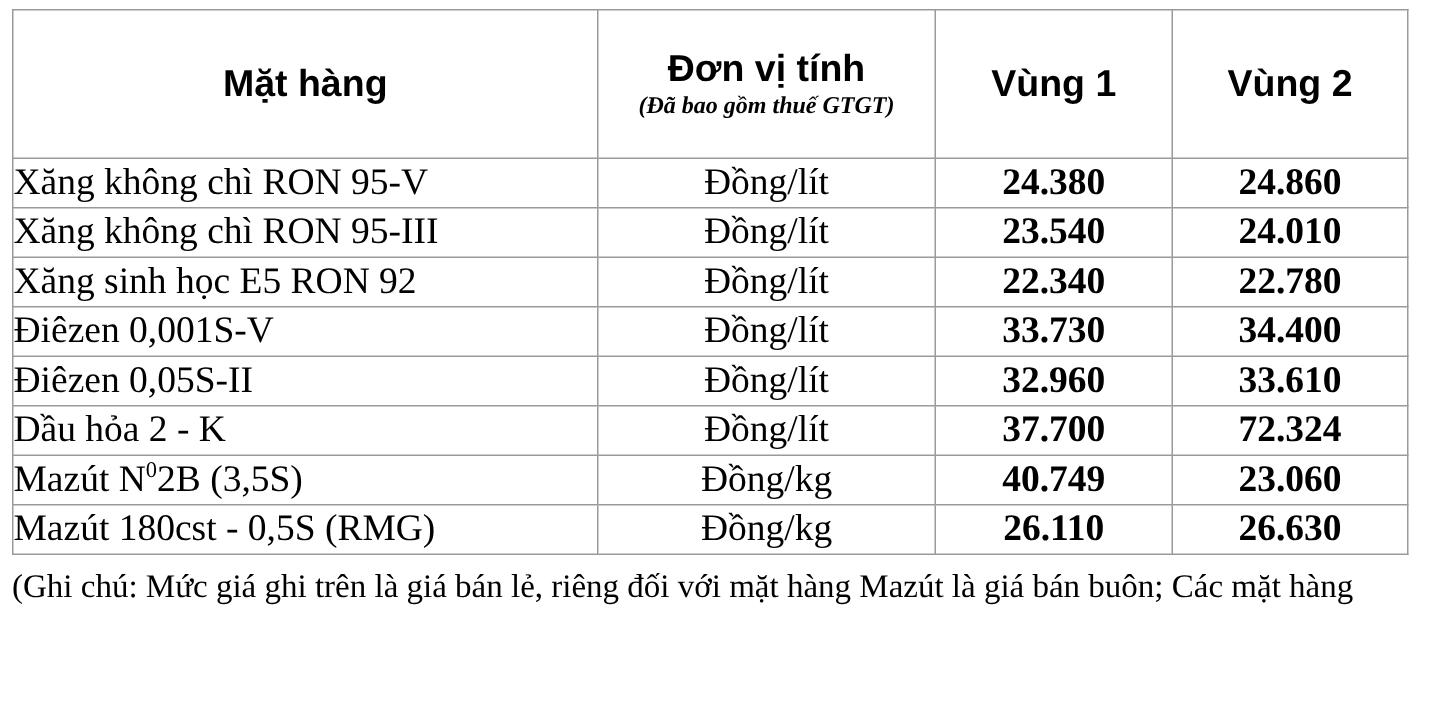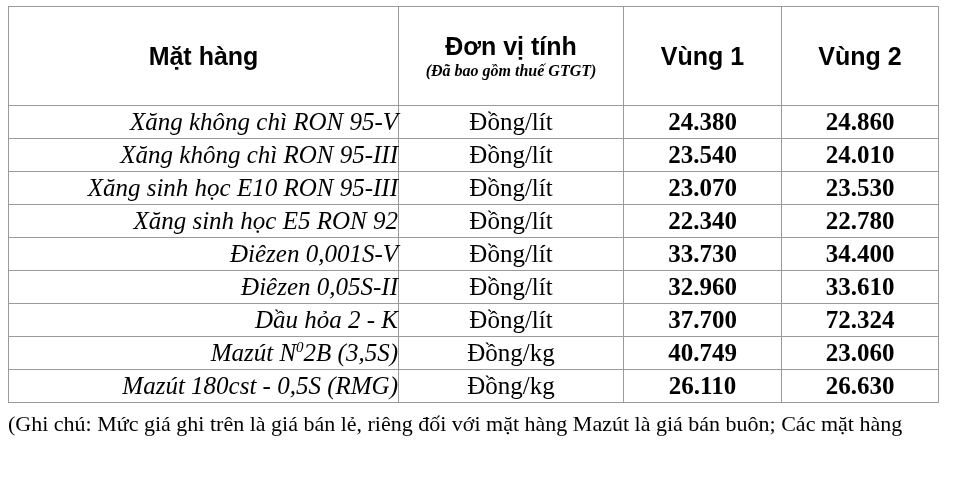--- a/index.html
+++ b/index.html
@@ -62,25 +62,24 @@
     line-height: 1.2;
     margin-top: 1px;
   }
   tbody td {
     height: 32px;
     font-size: 25px;
     line-height: 1.1;
     padding: 1px 4px;
   }
   td.item {
-    text-align: right;
+    text-align: left;
     padding-left: 10px;
     font-family: "Liberation Serif", serif;
     font-weight: normal;
-    font-style: italic;
   }
   td.unit {
     text-align: center;
     font-family: Liberation Serif, serif;
     font-weight: normal;
   }
   td.price {
     text-align: center;
     font-weight: bold;
     font-family: "Liberation Serif", serif;
@@ -131,26 +130,20 @@
         <td class="price">24.380</td>
         <td class="price">24.860</td>
       </tr>
       <tr>
         <td class="item">Xăng không chì RON 95-III</td>
         <td class="unit">Đồng/lít</td>
         <td class="price">23.540</td>
         <td class="price">24.010</td>
       </tr>
       <tr>
-        <td class="item">Xăng sinh học E10 RON 95-III</td>
-        <td class="unit">Đồng/lít</td>
-        <td class="price">23.070</td>
-        <td class="price">23.530</td>
-      </tr>
-      <tr>
         <td class="item">Xăng sinh học E5 RON 92</td>
         <td class="unit">Đồng/lít</td>
         <td class="price">22.340</td>
         <td class="price">22.780</td>
       </tr>
       <tr>
         <td class="item">Điêzen 0,001S-V</td>
         <td class="unit">Đồng/lít</td>
         <td class="price">33.730</td>
         <td class="price">34.400</td>

